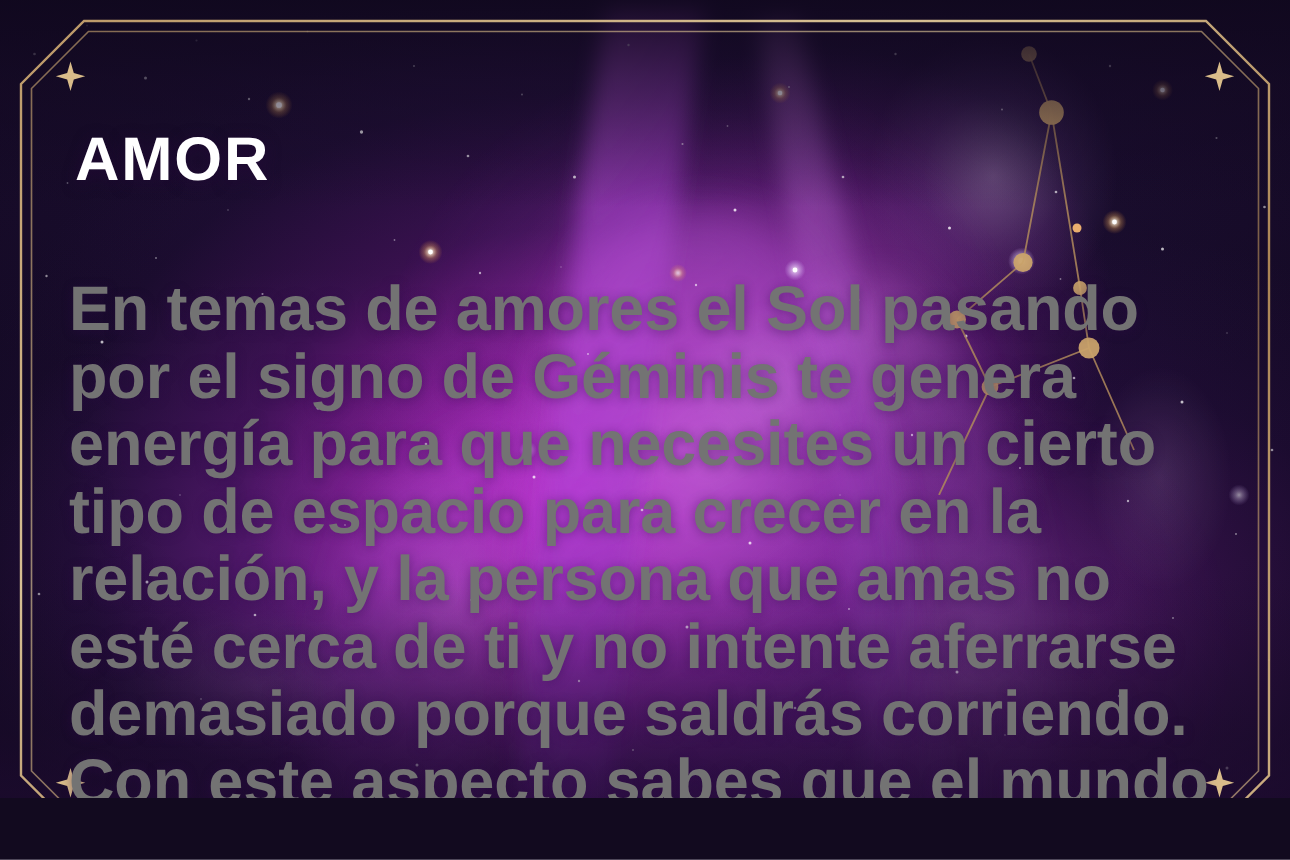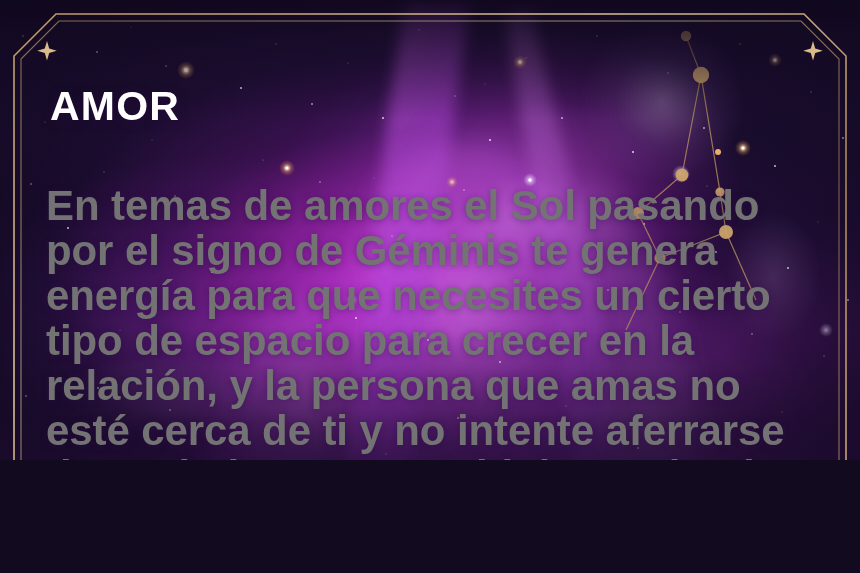--- a/index.html
+++ b/index.html
@@ -1,21 +1,21 @@
 <!DOCTYPE html>
 <html><head>
 <meta charset="utf-8">
 <title>Amor - Horoscopo</title>
 <style>
   html,body{margin:0;padding:0;background:#120a1f;}
   body{font-family:"Liberation Sans", sans-serif;}
 
   .card{
     position:relative;
-    width:860px;height:460px;
+    width:860px;height:532px;
     overflow:hidden;
     background:#1a0d2e;
     user-select:none;
   }
 
   
   .bg-base{
     position:absolute;inset:0;
     background:
       radial-gradient(ellipse 55% 70% at 45% 62%, rgba(190,40,200,0.95) 0%, rgba(150,30,165,0.72) 26%, rgba(96,22,120,0.42) 48%, rgba(50,14,75,0.10) 72%, rgba(0,0,0,0) 88%),

